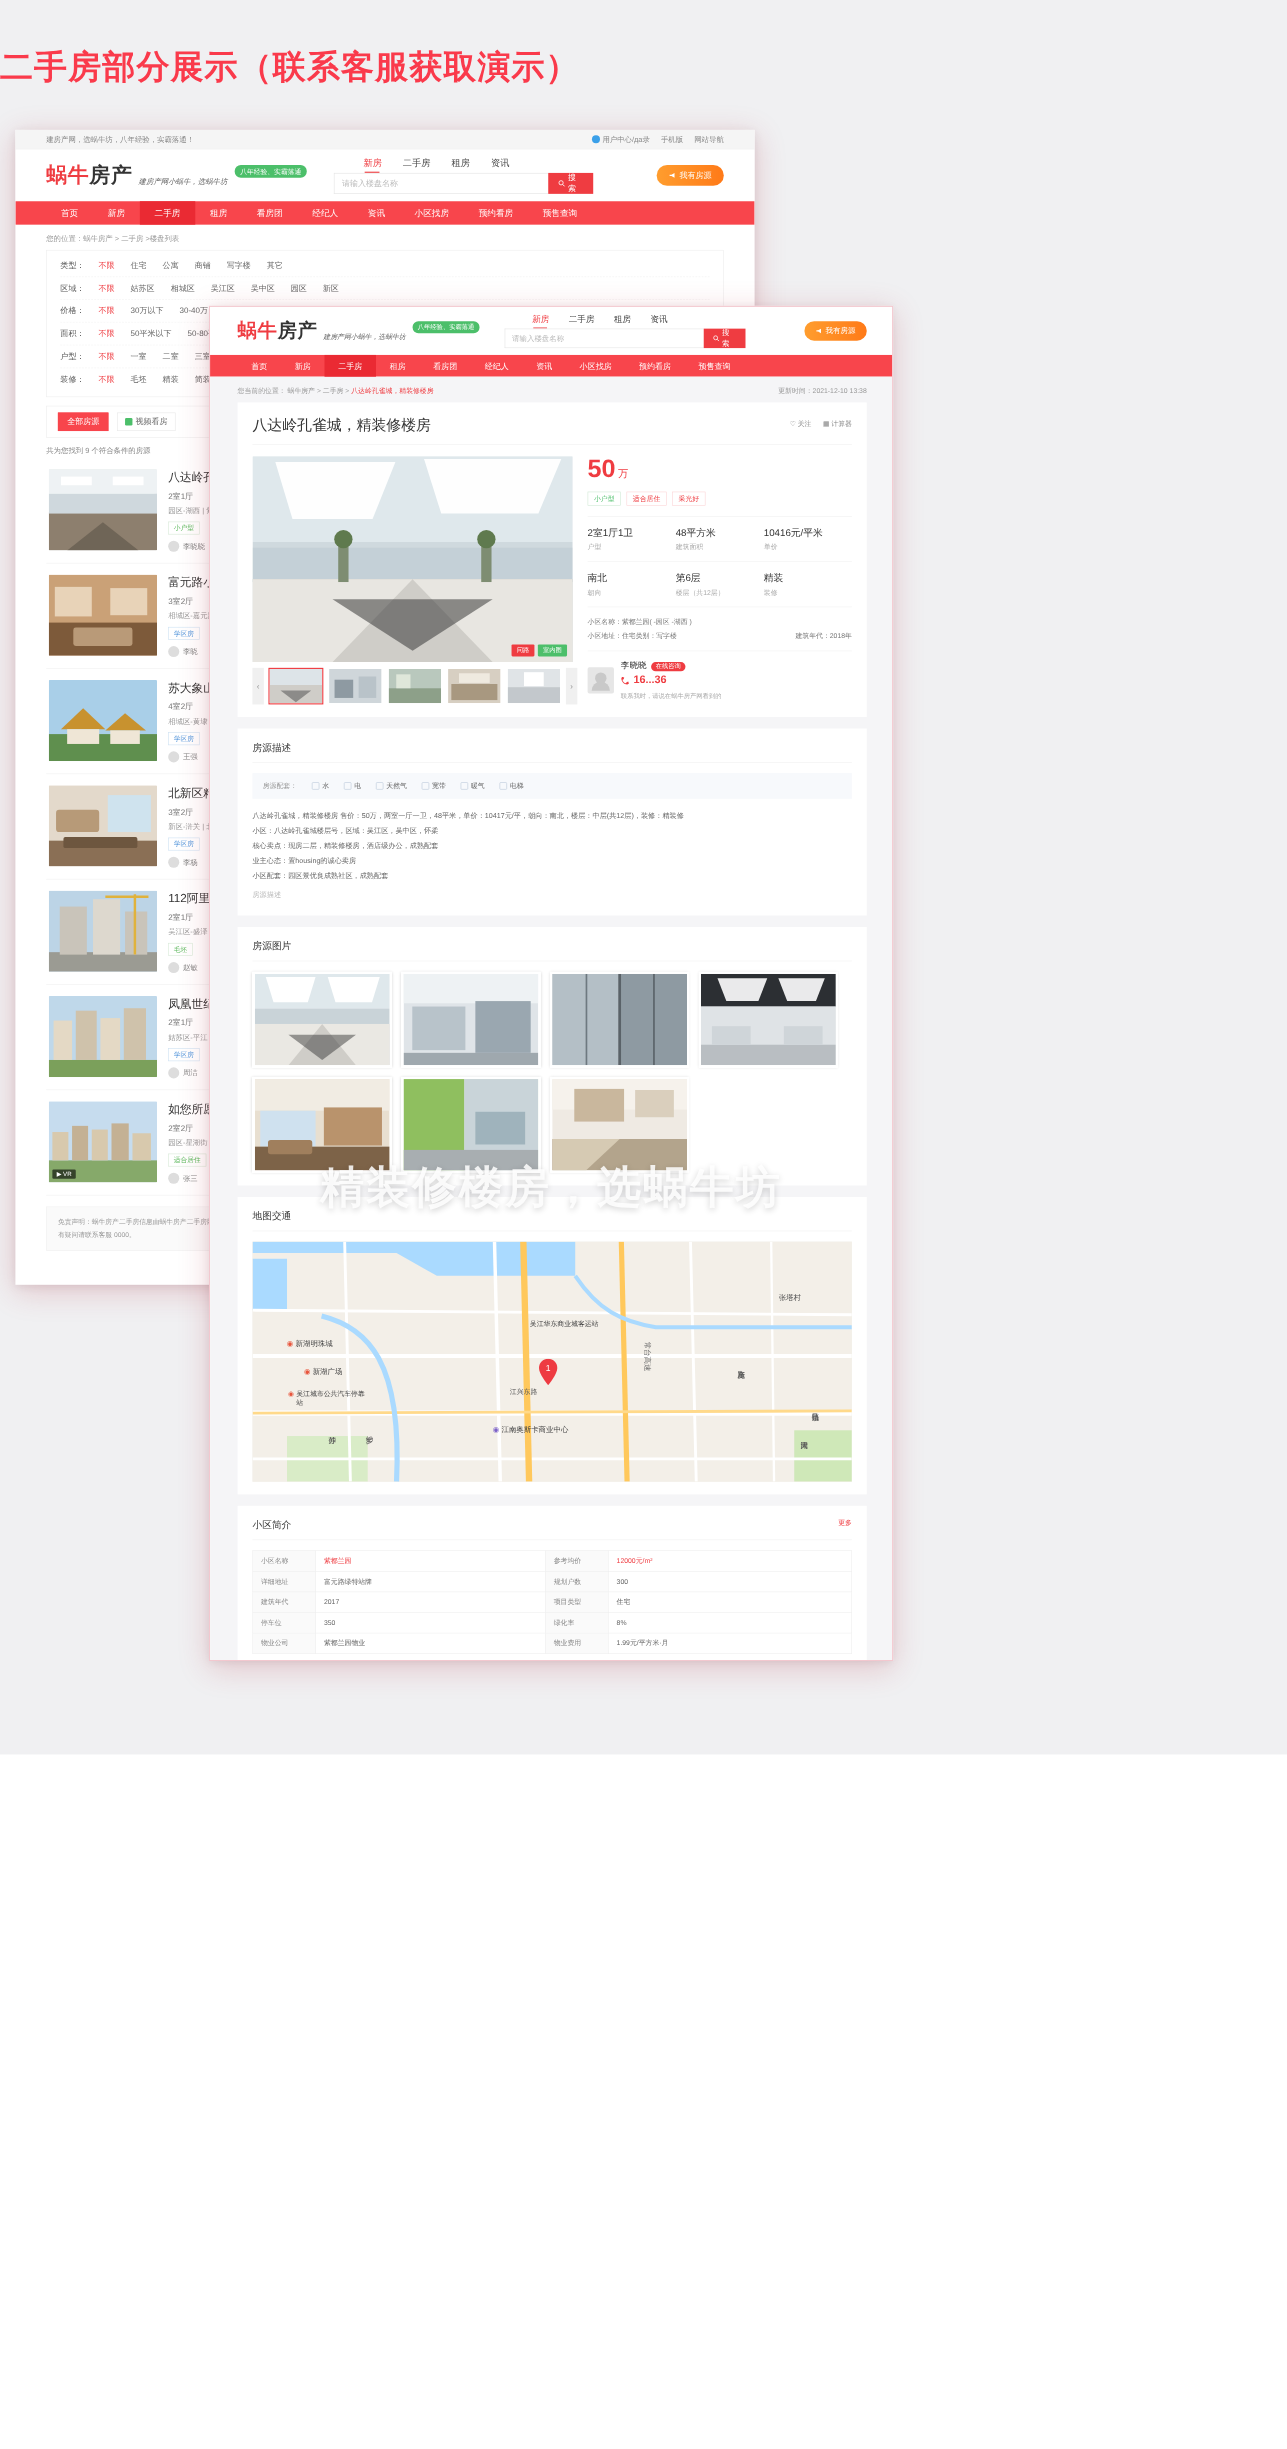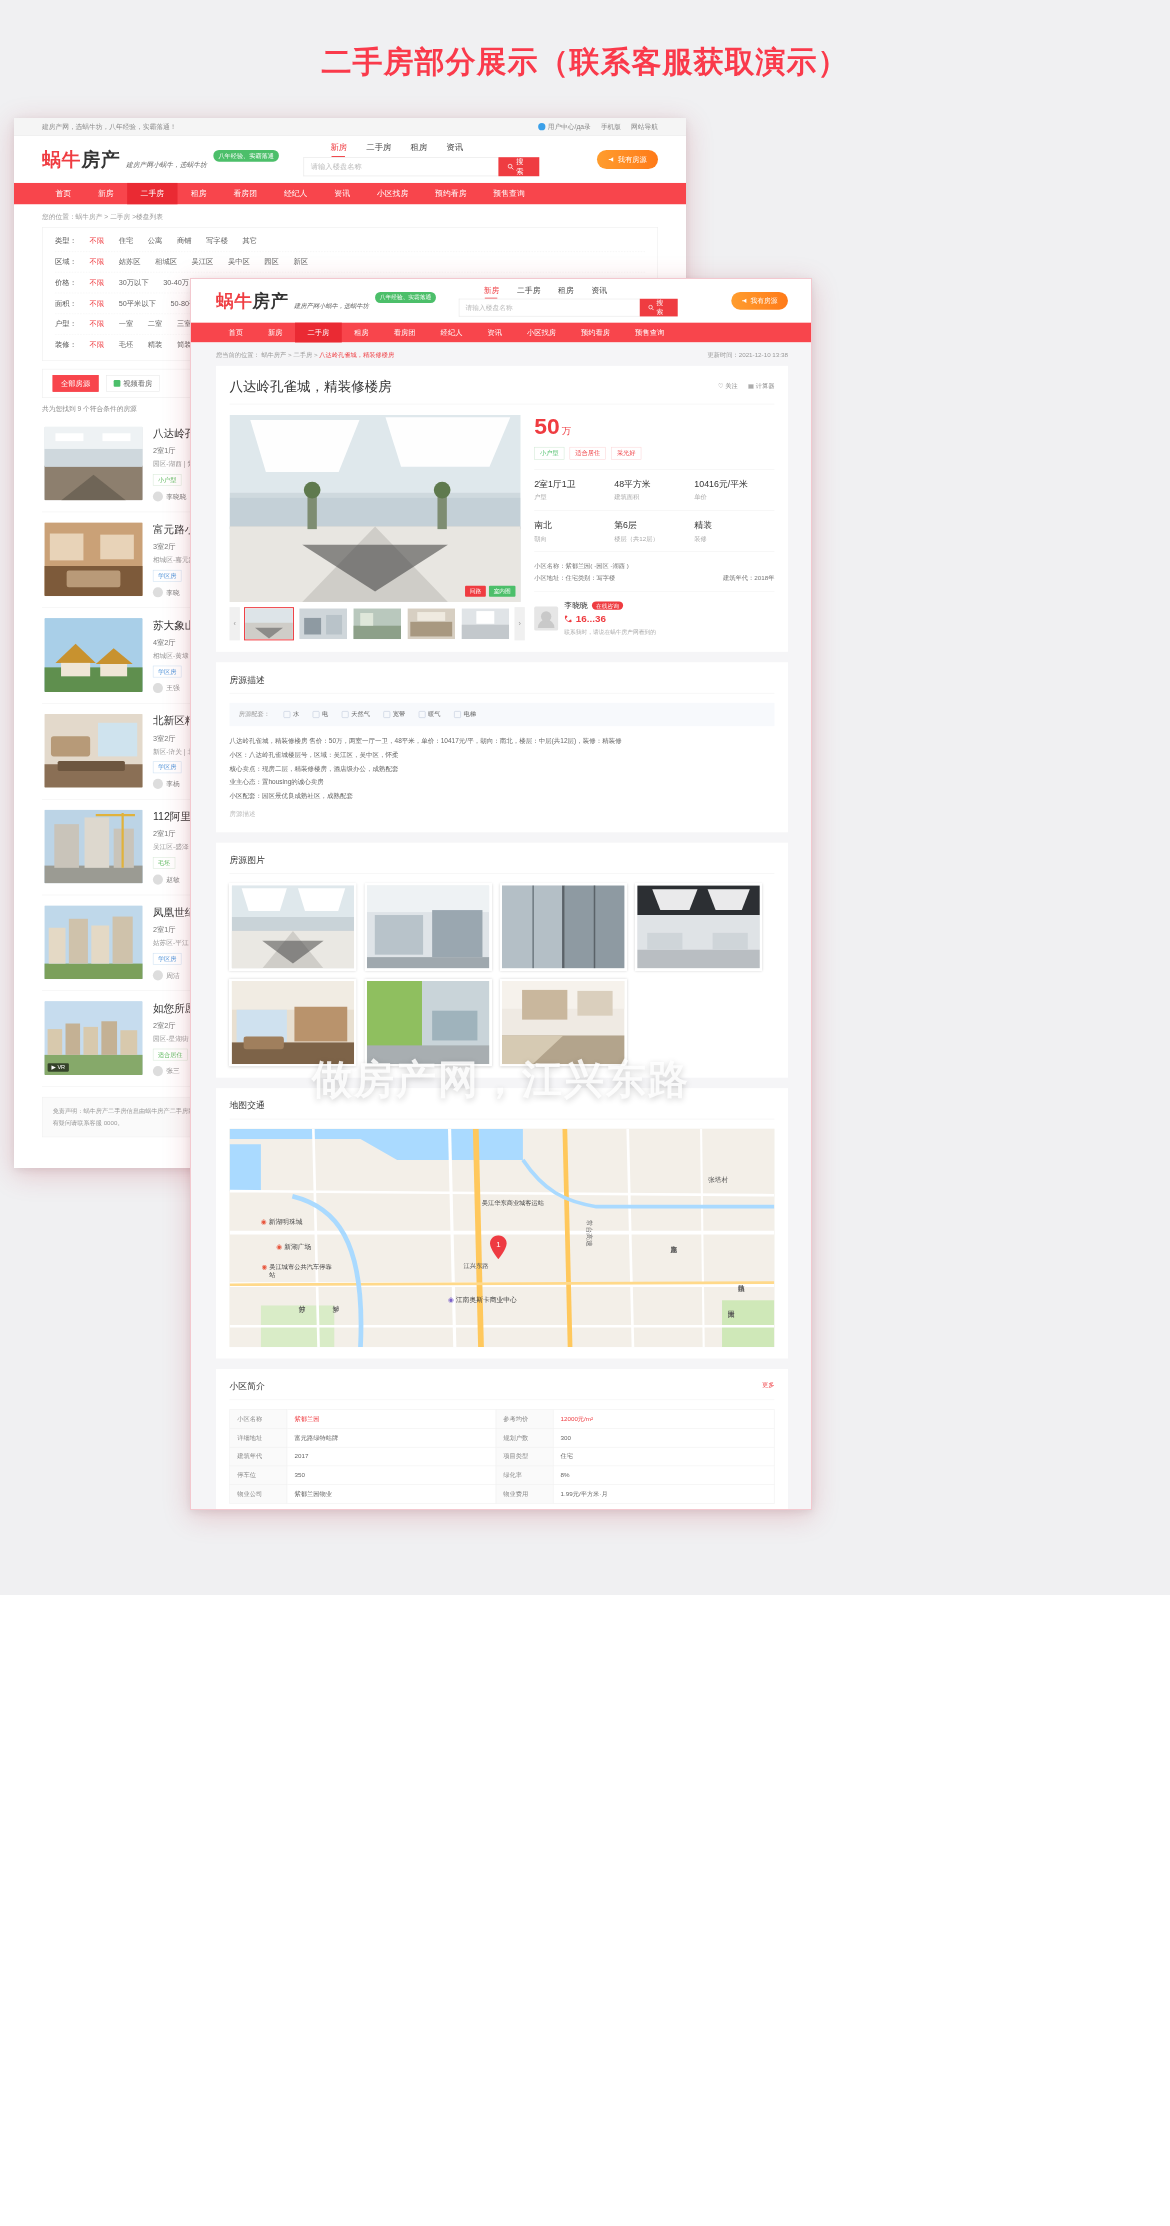--- a/index.html
+++ b/index.html
@@ -7,21 +7,20 @@
     width: 1170px; height: 2226px;
     background: #f0f0f2;
     font-family: "Liberation Sans", "DejaVu Sans", sans-serif;
     overflow: hidden;
   }
   .stage { position: relative; width: 1170px; height: 2226px; background: #f0f0f2; }
 
   
   .banner {
     position: absolute; left: 0; top: 40px; width: 1170px;
-    text-align: center;
   }
   .banner-title {
     font-size: 30px; font-weight: bold; color: #fa3a4b;
     letter-spacing: 1px; line-height: 44px;
     font-family: "Liberation Sans", "DejaVu Sans", sans-serif;
   }
 
   
   .lower-band {
     position: absolute; left: 0; top: 1595px; width: 1170px; height: 631px;
@@ -1036,16 +1035,16 @@
               <td class="k">物业费用</td>
               <td>1.99元/平方米·月</td>
             </tr>
           </tbody>
             </table>
         </div>
 
       </div>
     </div>
 
-    <div class="wm" style="top:800px;left:50%;">做房产网，江兴东路</div>
+    <div class="wm" style="top:800px;left:50%;">精装修楼房，选蜗牛坊</div>
   </div>
 
 </div>
 
 </body></html>

